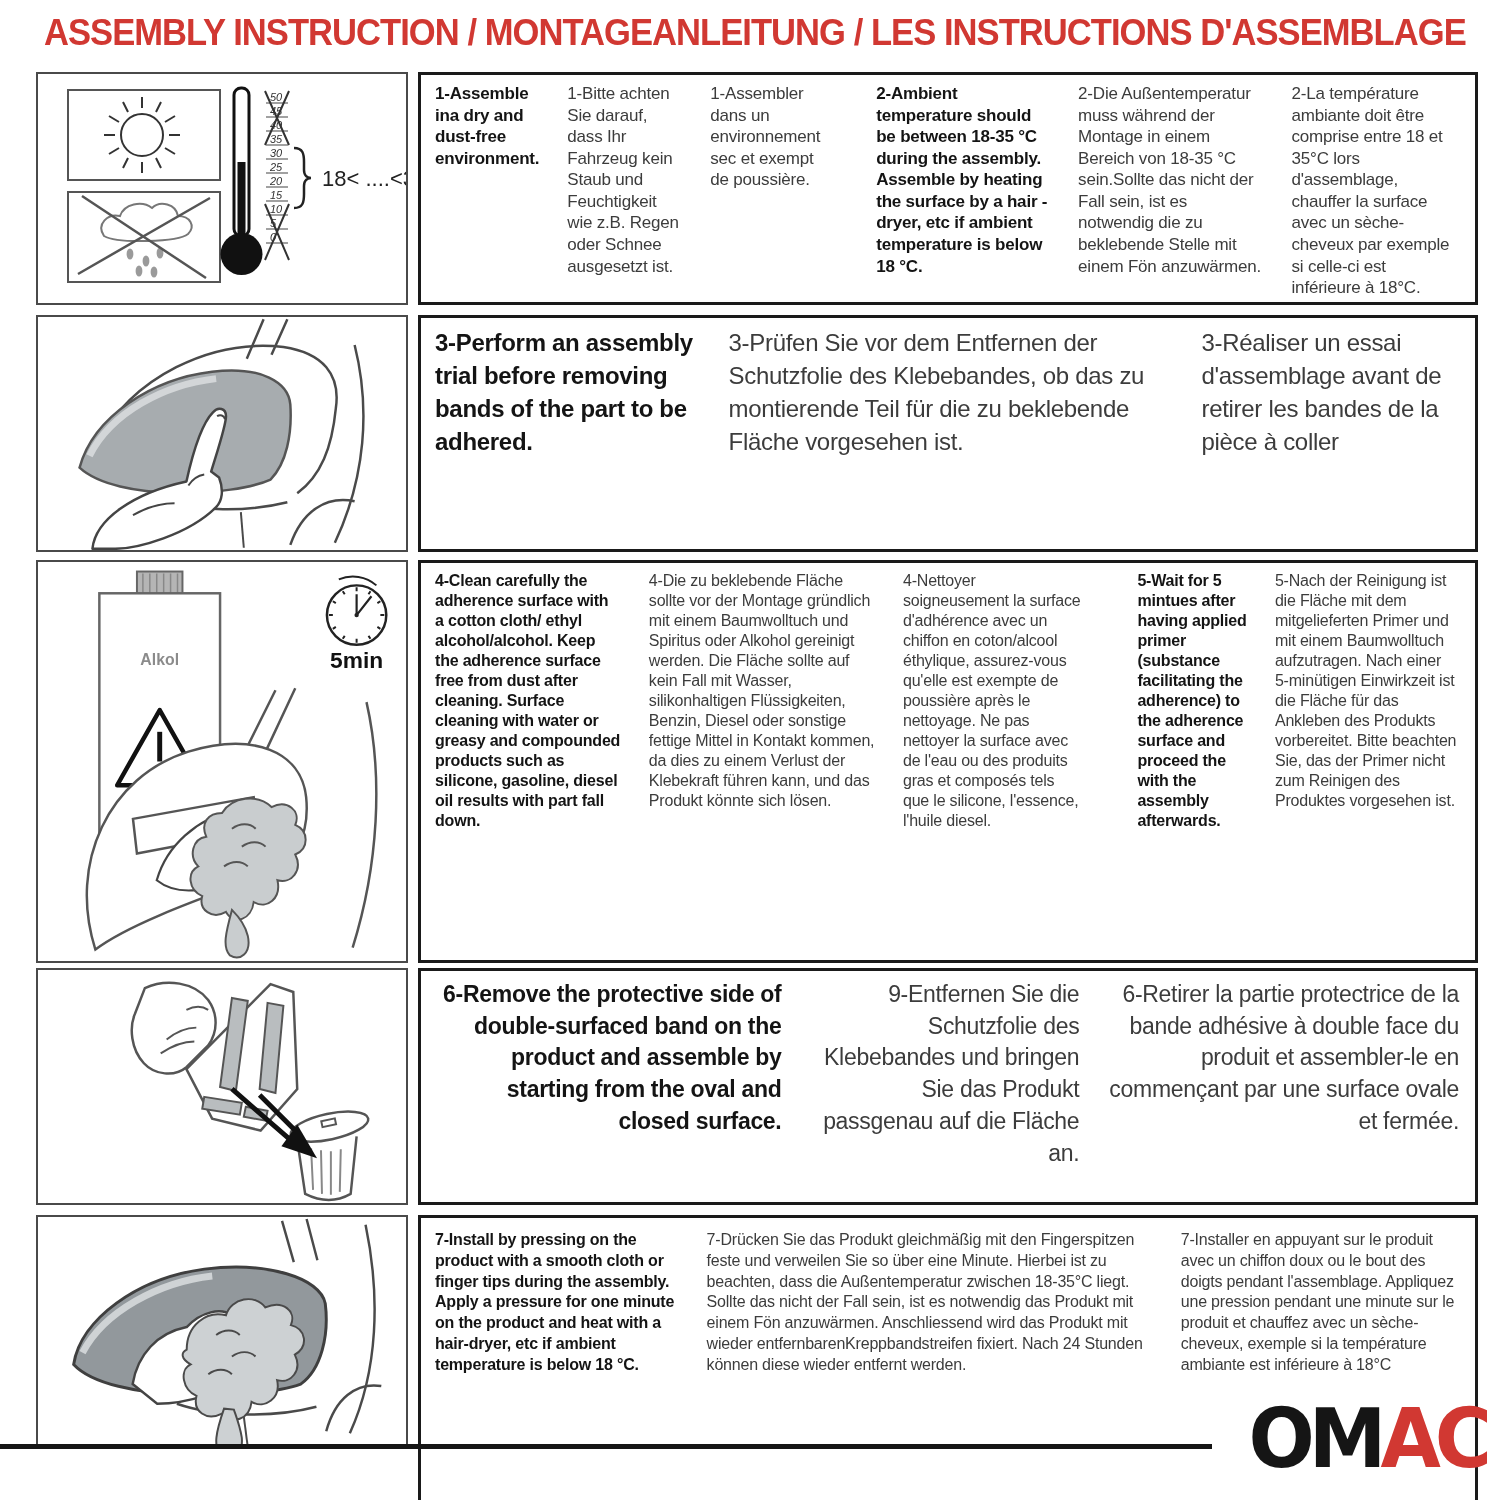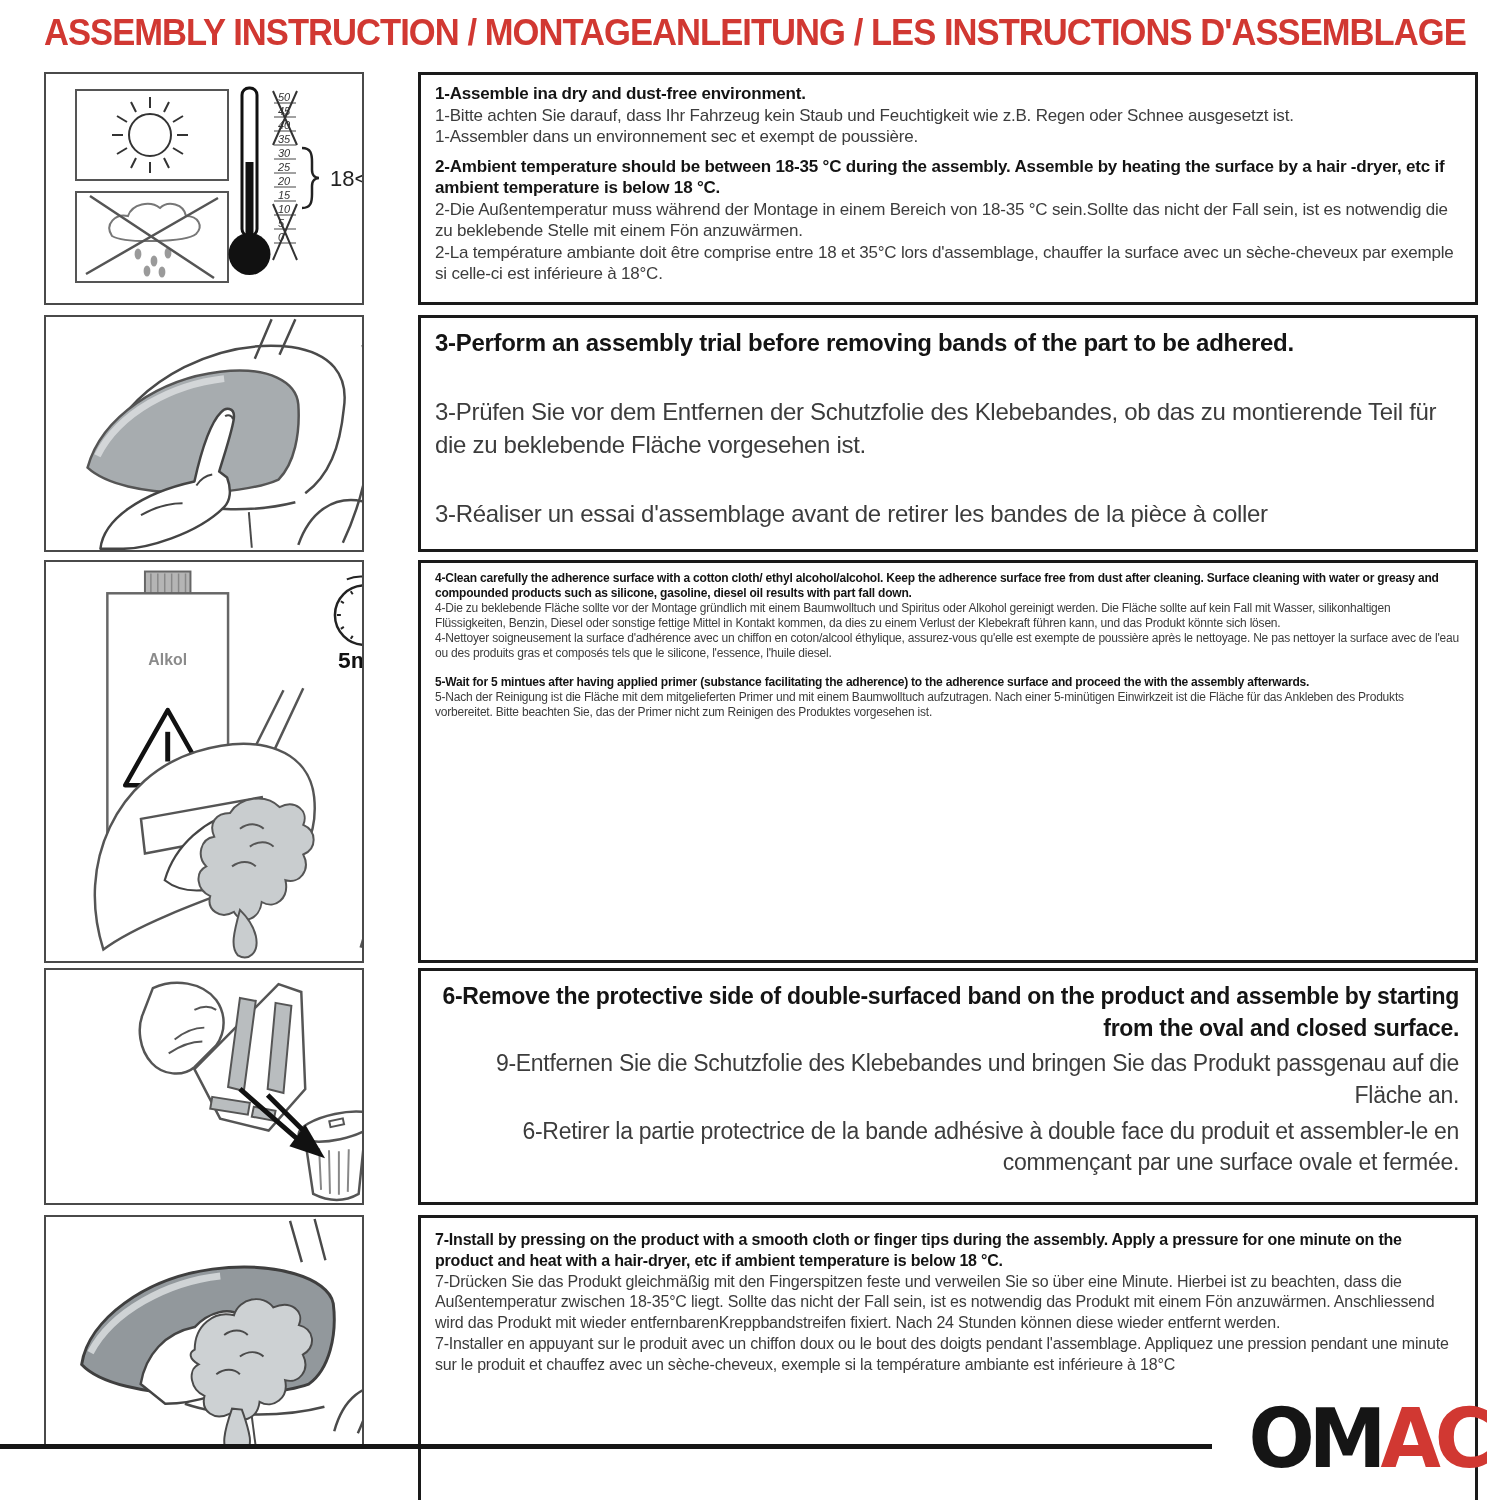--- a/index.html
+++ b/index.html
@@ -4,37 +4,37 @@
 <style>
   html,body{margin:0;padding:0;width:1500px;height:1500px;background:#ffffff;overflow:hidden;}
   body{font-family:"Liberation Sans",sans-serif;position:relative;color:#3c3c3c;}
   .page-title{
     position:absolute;left:44px;top:12px;margin:0;white-space:nowrap;
     font-size:36px;font-weight:bold;letter-spacing:-1px;color:#d13832;
     transform:scaleX(.96);transform-origin:left center;
   }
   .row{position:absolute;}
   .illus-box{
-    position:absolute;left:44px;width:320px;background:#fff;
+    position:absolute;left:36px;width:372px;background:#fff;
     border:2px solid #4a4a4a;box-sizing:border-box;overflow:hidden;
   }
   .text-box{
     position:absolute;left:418px;width:1060px;background:#fff;
     border:3px solid #1a1a1a;box-sizing:border-box;overflow:hidden;
-    display:flex;flex-direction:column;padding:8px 16px 17px 14px;
+    display:flex;flex-direction:row;padding:8px 16px 17px 14px;gap:28px;
   }
   .text-box p{margin:0;}
   .para{color:#3c3c3c;}
   .para.bold{font-weight:bold;color:#141414;}
   .spacer{height:18px;}
   
   .s1 .text-box{font-size:17px;line-height:1.27;letter-spacing:-.2px;}
   .s2 .text-box{font-size:24px;line-height:1.38;letter-spacing:-.3px;justify-content:space-between;}
   .s2 .para{margin-bottom:2px;}
-  .s3 .text-box{font-size:12px;line-height:1.25;letter-spacing:-.2px;}
+  .s3 .text-box{font-size:16px;line-height:1.25;letter-spacing:-.2px;}
   .s3 .spacer{height:14px;}
   .s4 .text-box{font-size:23px;line-height:1.38;letter-spacing:-.3px;justify-content:center;}
   .s4 .para{margin-bottom:4px;text-align:right;}
   .s5 .text-box{font-size:16px;line-height:1.3;letter-spacing:-.2px;padding-top:12px;}
   svg{display:block;}
   .logo-line{position:absolute;left:0;top:1444px;width:1212px;height:5px;background:#151515;}
   .logo{
     position:absolute;left:1206px;top:1394px;width:280px;height:90px;
     display:flex;align-items:center;justify-content:flex-end;
     font-family:"DejaVu Sans",sans-serif;font-weight:bold;font-size:78px;

